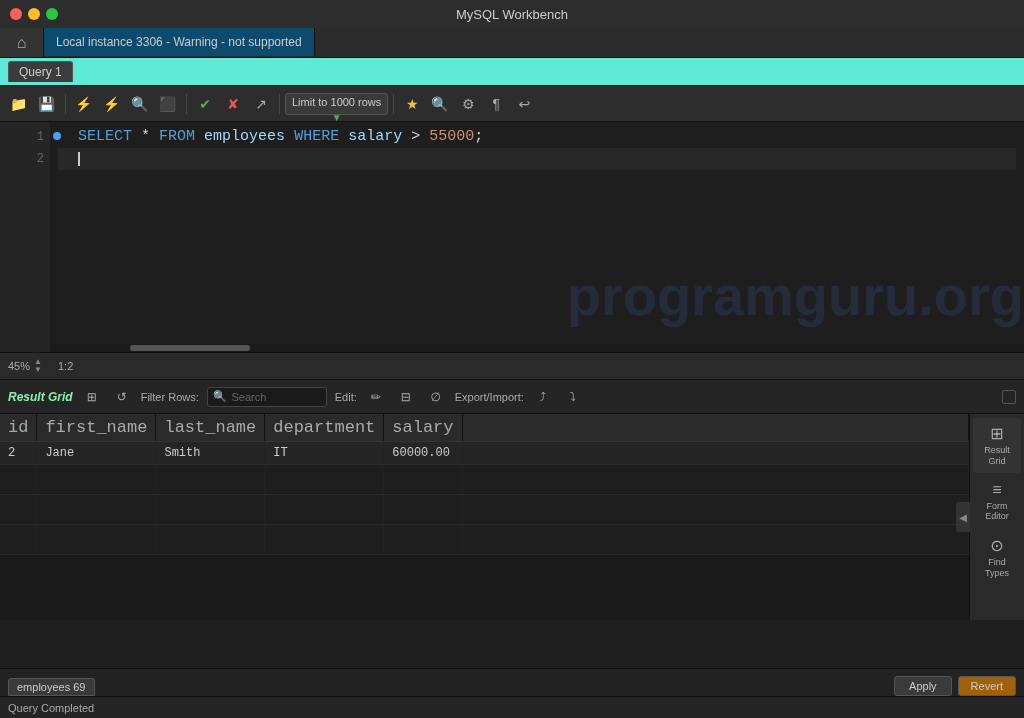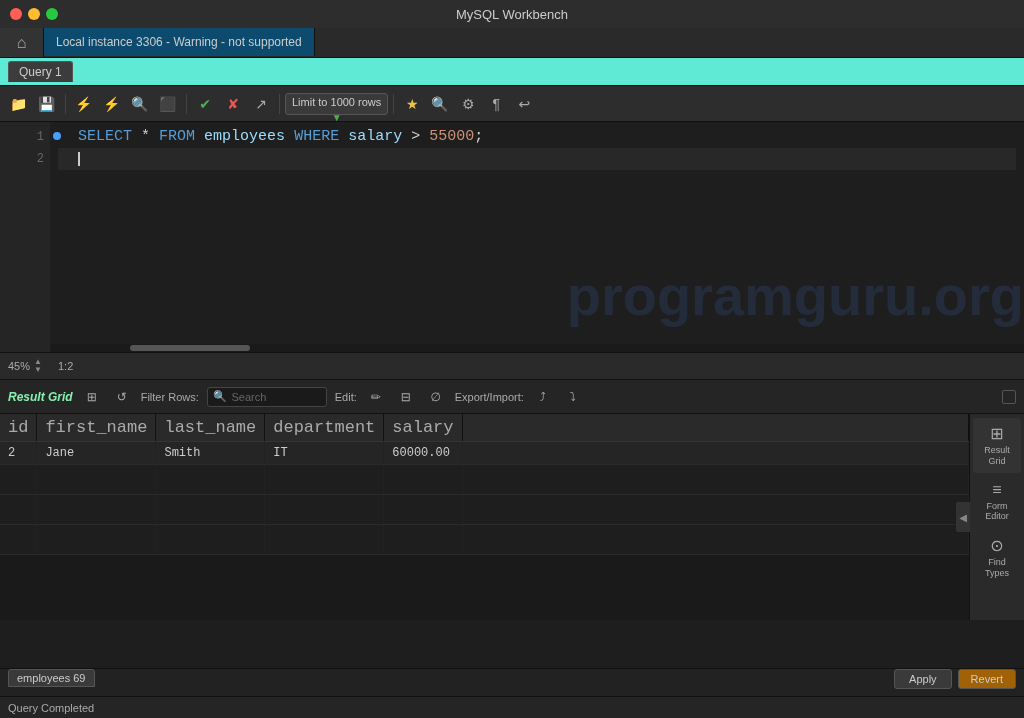--- a/index.html
+++ b/index.html
@@ -613,21 +613,21 @@
         <span class="side-btn-label">Form<br>Editor</span>
       </div>
       <div class="side-btn">
         <span class="side-btn-icon">⊙</span>
         <span class="side-btn-label">Find<br>Types</span>
       </div>
     </div>
   </div>
 </div>
 
-<div style="height:28px; background:#222; display:flex; align-items:flex-start; padding:0 8px; border-top:1px solid #111; position:absolute; bottom:22px; left:0; right:0;">
+<div style="height:28px; background:#222; display:flex; align-items:flex-end; padding:0 8px; border-top:1px solid #111; position:absolute; bottom:22px; left:0; right:0;">
   <div class="bottom-tab">
     <span>employees 69</span>
   </div>
   <div style="margin-left:auto; display:flex; gap:6px;">
     <button class="apply-btn">Apply</button>
     <button class="revert-btn">Revert</button>
   </div>
 </div>
 
 <div class="status-bar">

